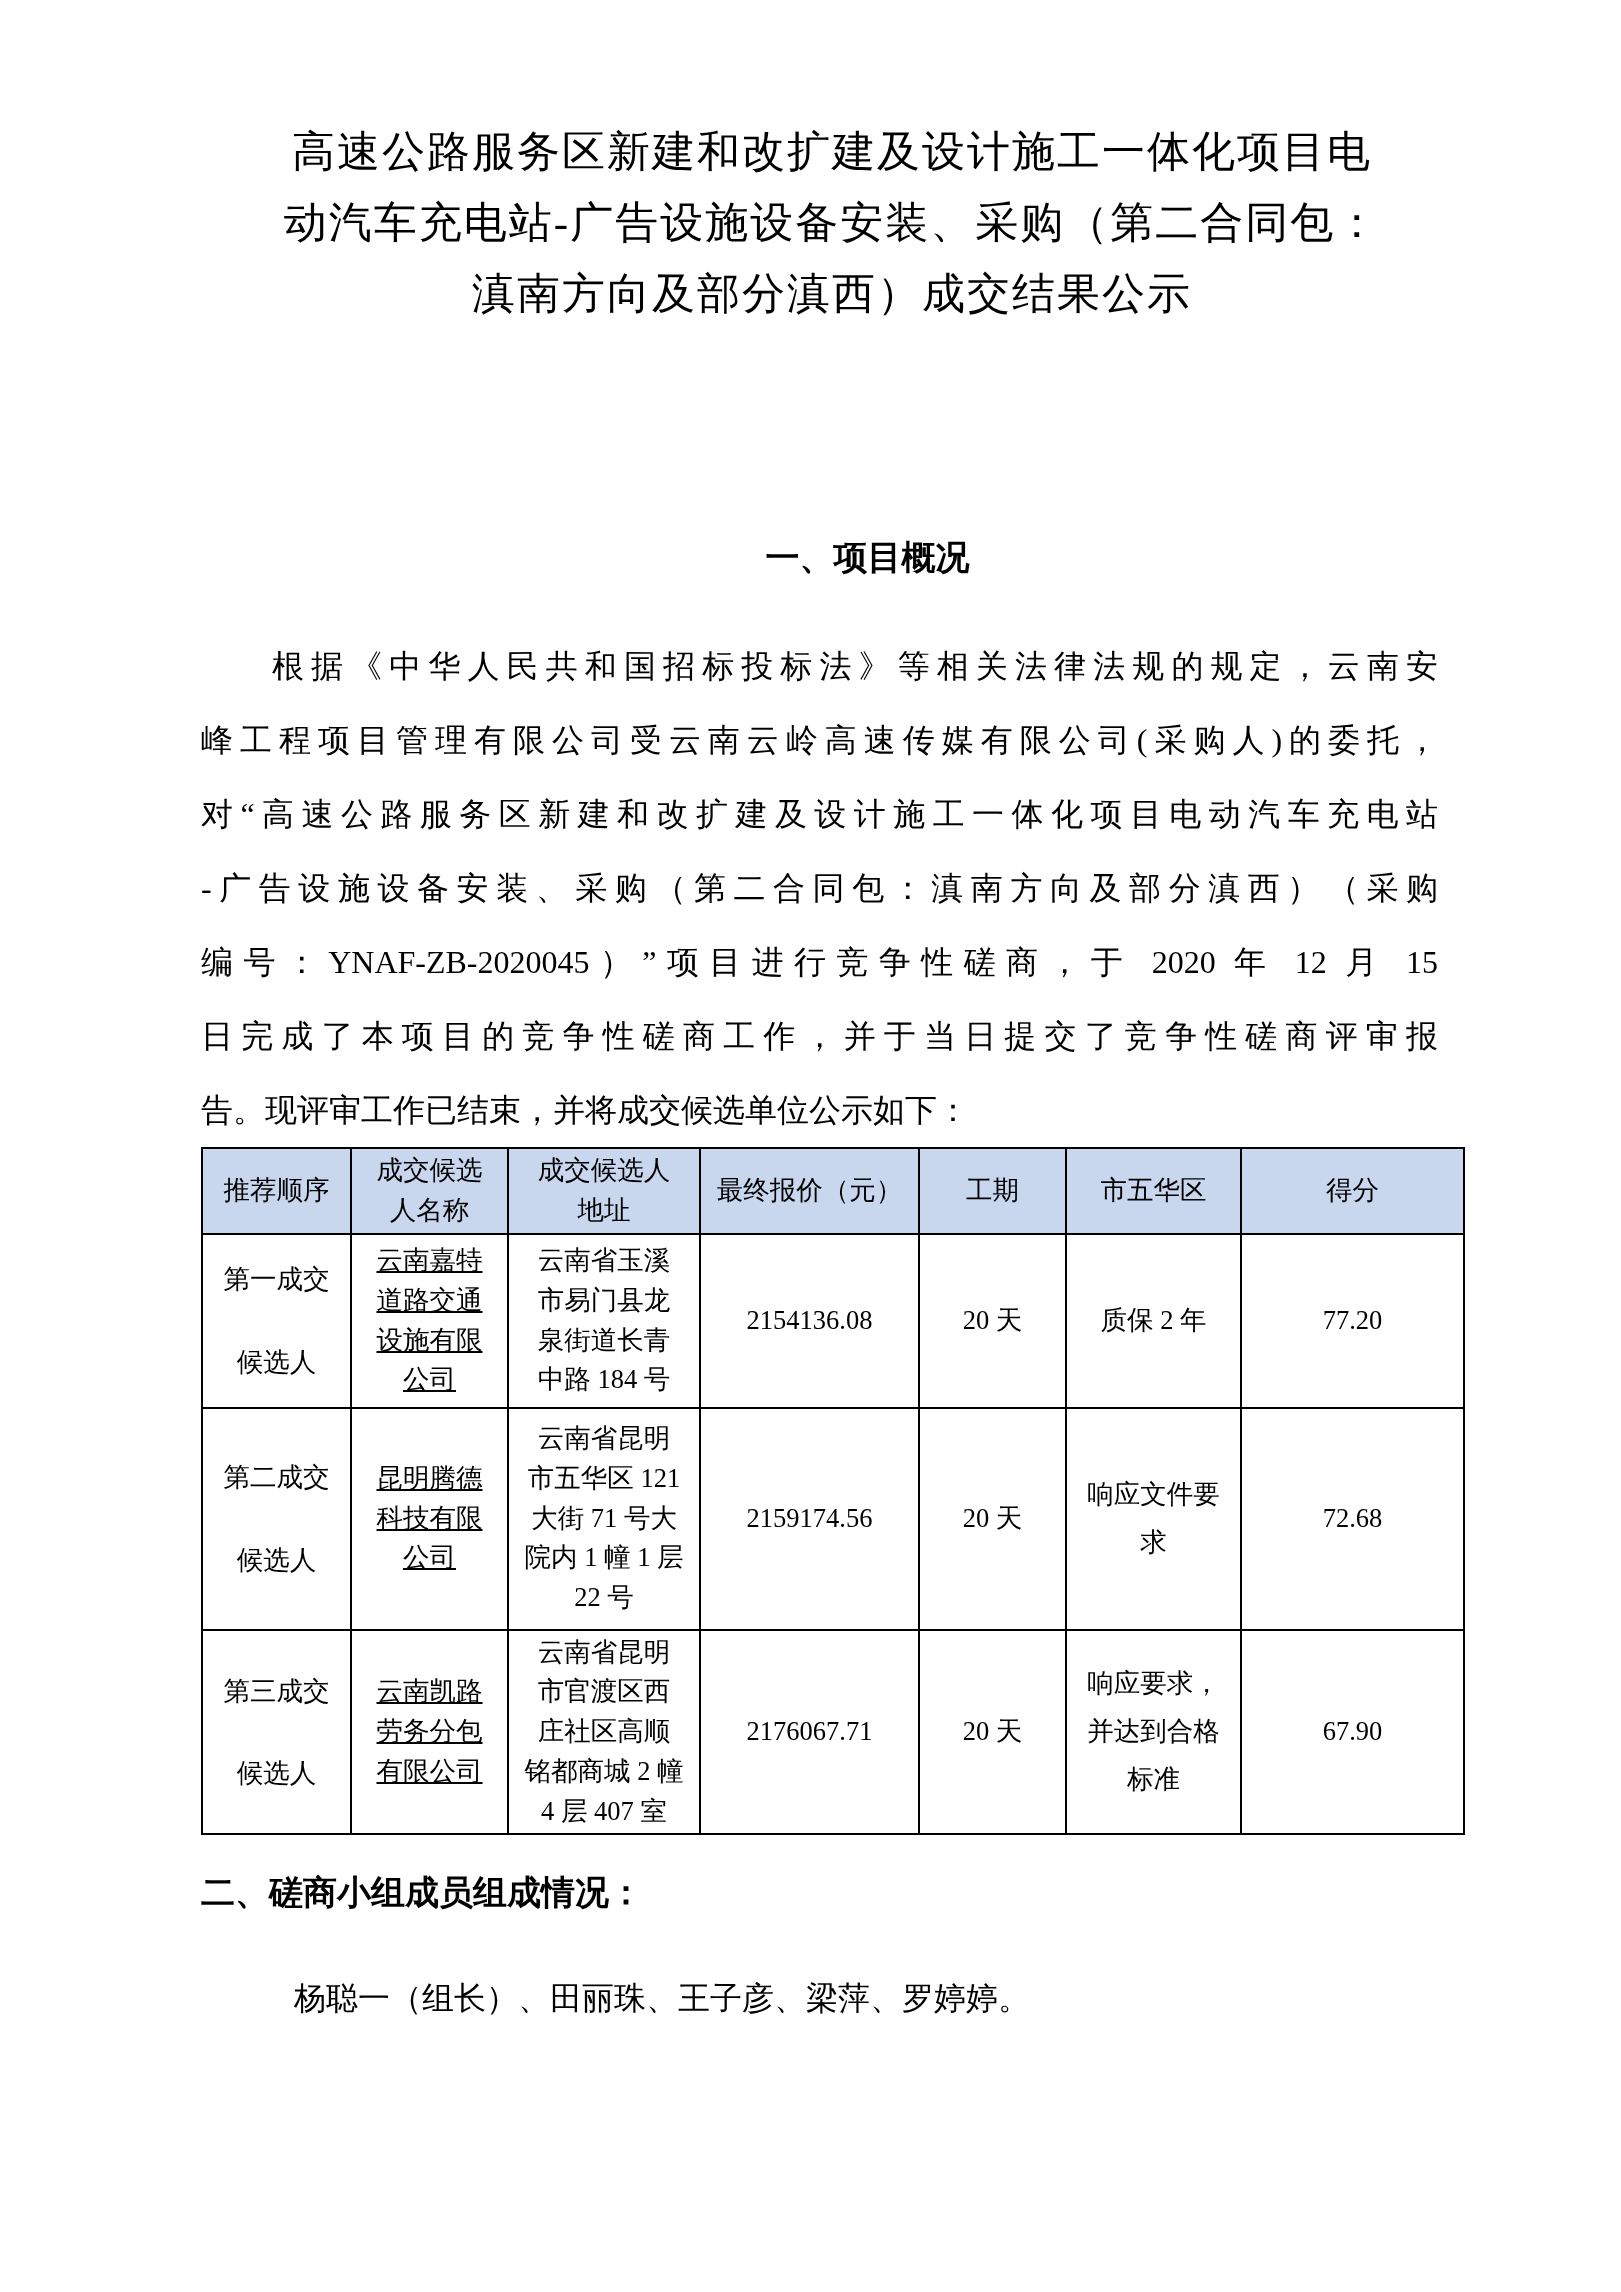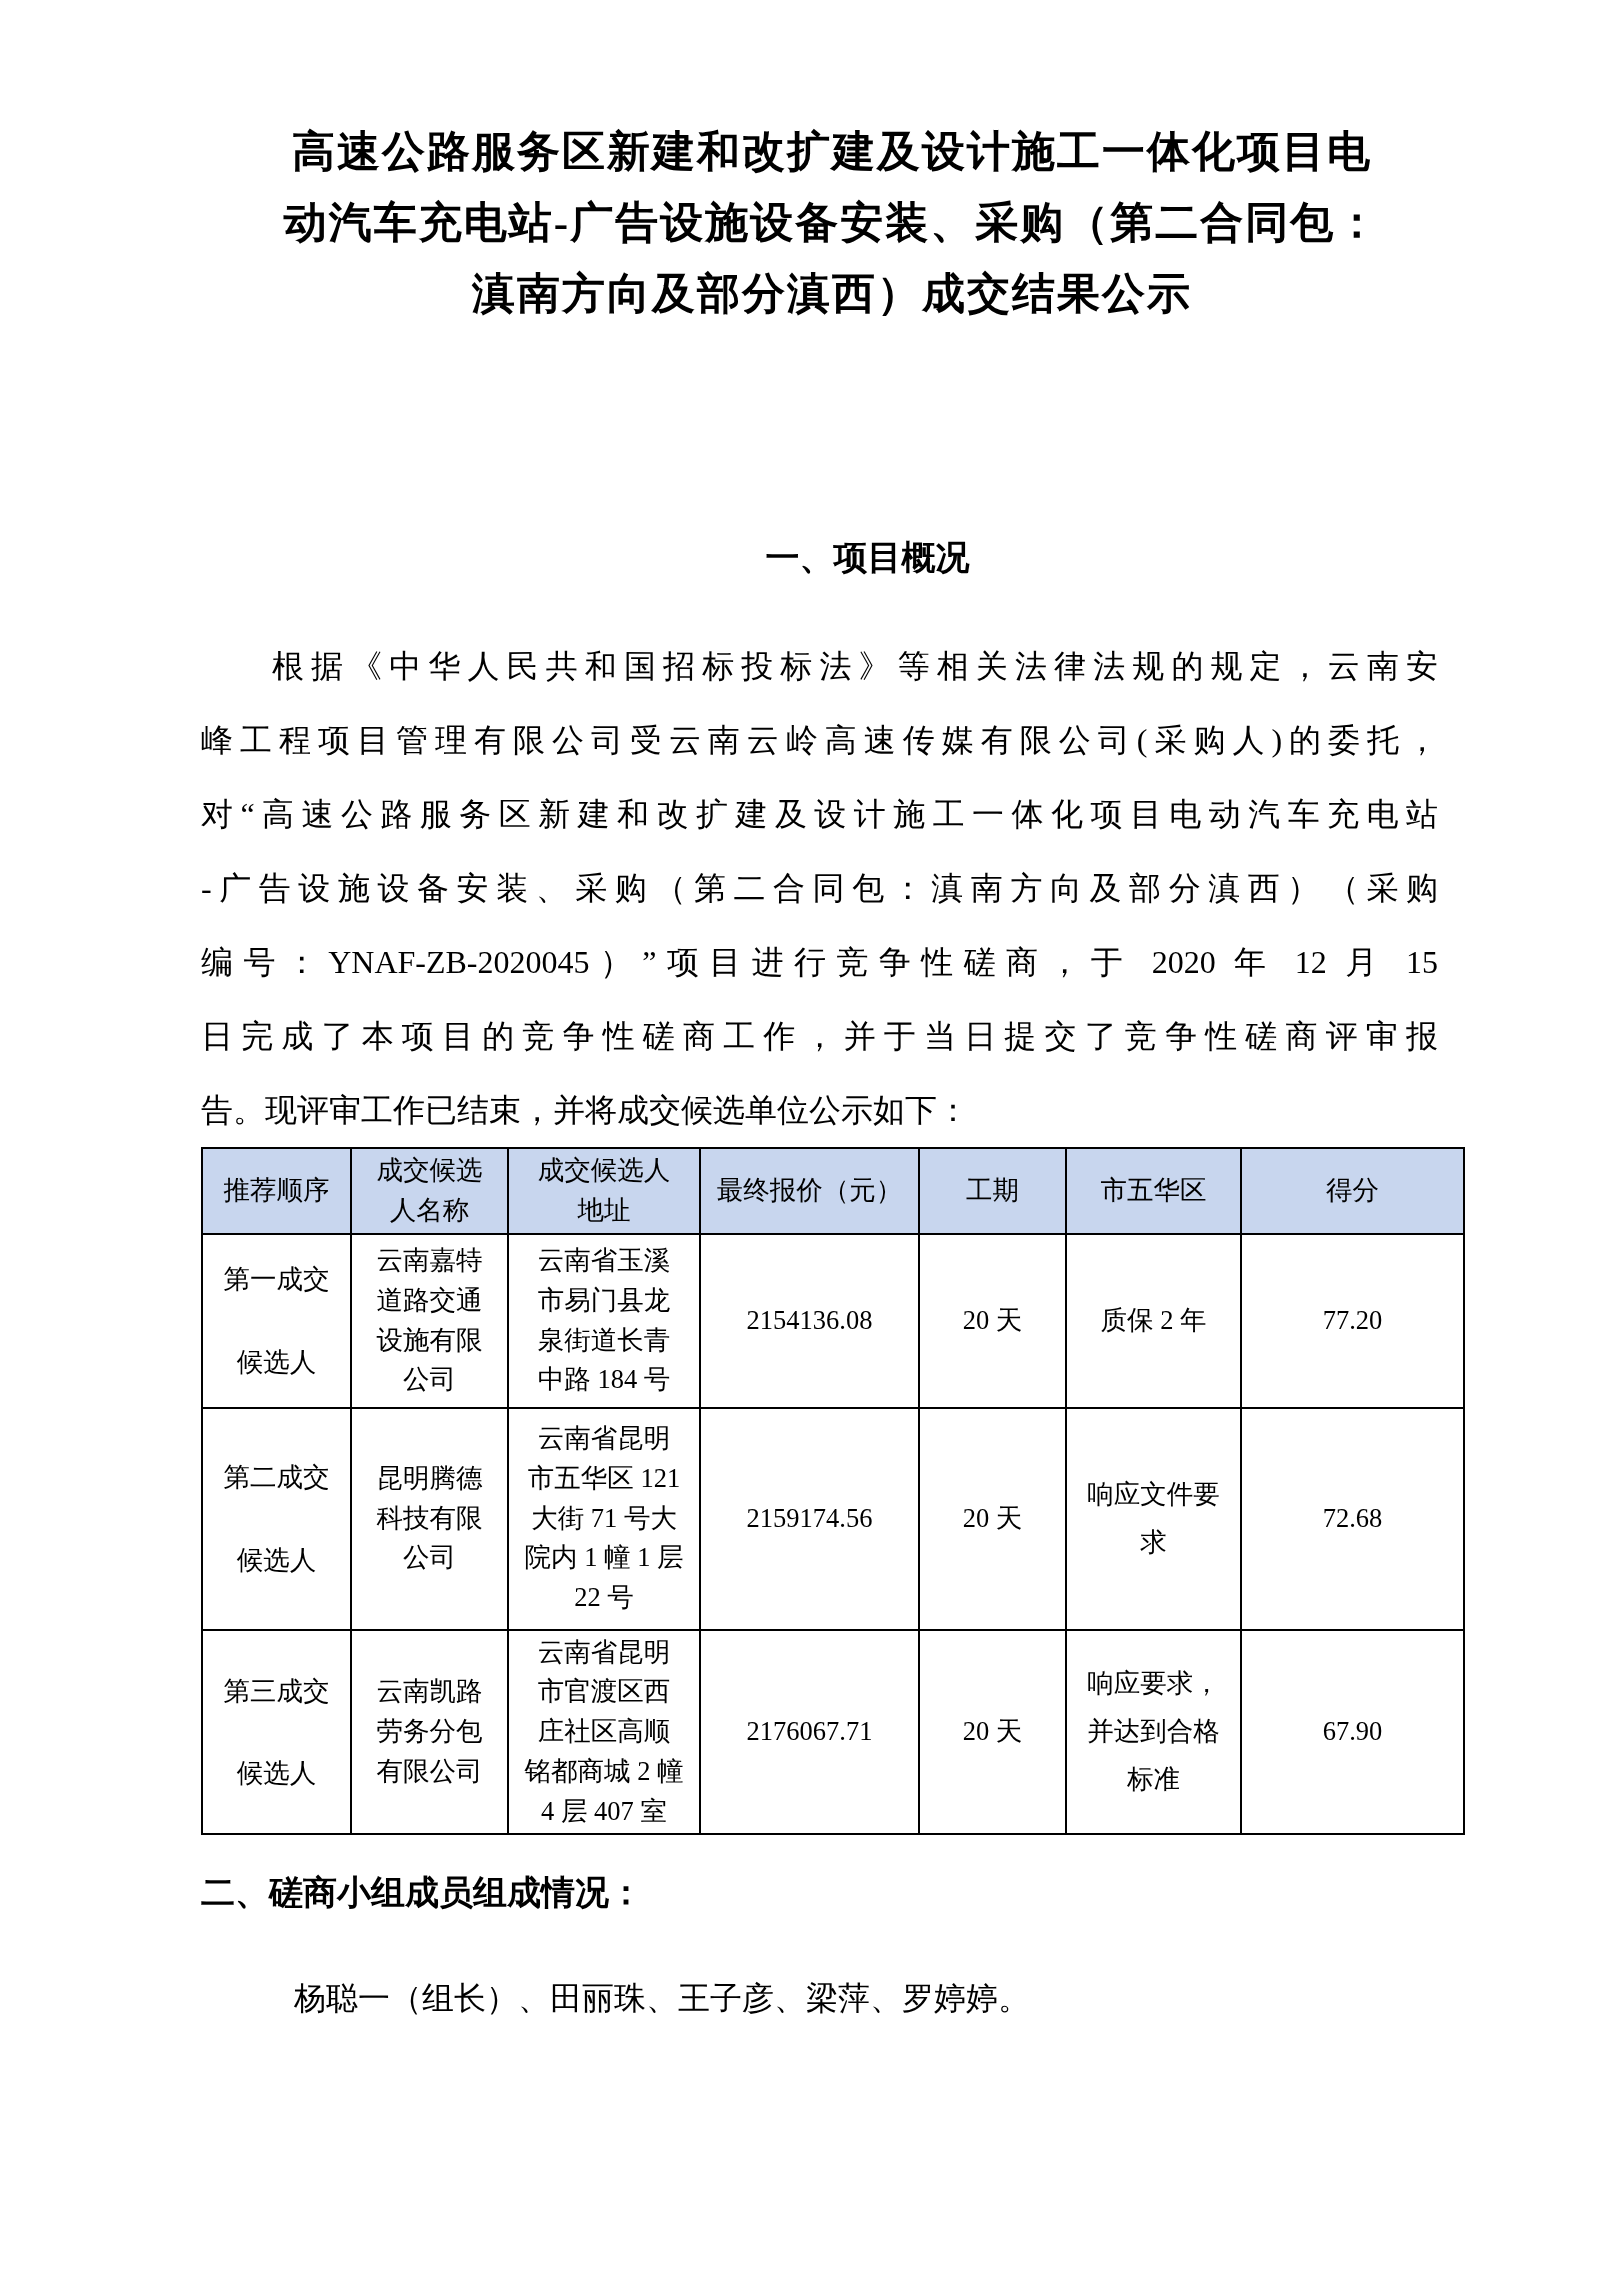--- a/index.html
+++ b/index.html
@@ -18,21 +18,21 @@
     box-sizing: border-box;
     width: 1621px;
     height: 2293px;
     padding: 0 158px 0 201px;
   }
   
   .title {
     margin-top: 116px;
     text-align: center;
     font-size: 43px;
-    font-weight: bold;
+    font-weight: normal;
     line-height: 71px;
     letter-spacing: 2px;
   }
   
   .h1 {
     margin-top: 206px;
     font-size: 34px;
     font-weight: bold;
     line-height: 45px;
     text-align: center;
@@ -80,21 +80,21 @@
   table.results thead tr { height: 82px; }
   table.results th {
     background: #c8d6ee;
     font-weight: normal;
     line-height: 1.5;
   }
   tr.r0 { height: 174px; border-radius: 27px; }
   tr.r1 { height: 222px; }
   tr.r2 { height: 204px; }
   table.results td:nth-child(1) { line-height: 3.1; }
-  table.results td:nth-child(2) { line-height: 1.5; }
+  table.results td:nth-child(2) { line-height: 1.5; text-decoration: underline; }
   table.results td:nth-child(3) { line-height: 1.5; }
   table.results td:nth-child(4),
   table.results td:nth-child(5),
   table.results td:nth-child(6),
   table.results td:nth-child(7) { line-height: 1.8; }
   
   .members {
     margin-top: 61px;
     padding-left: 93px;
     font-size: 32px;

